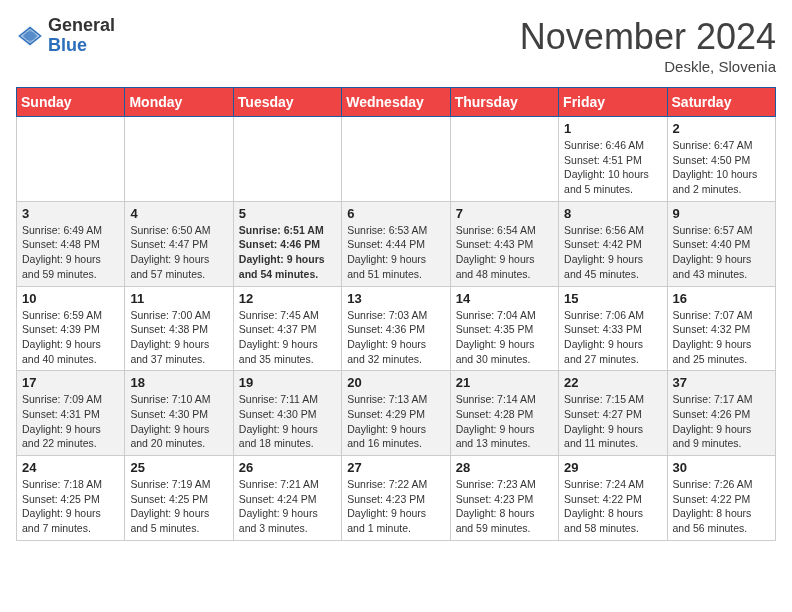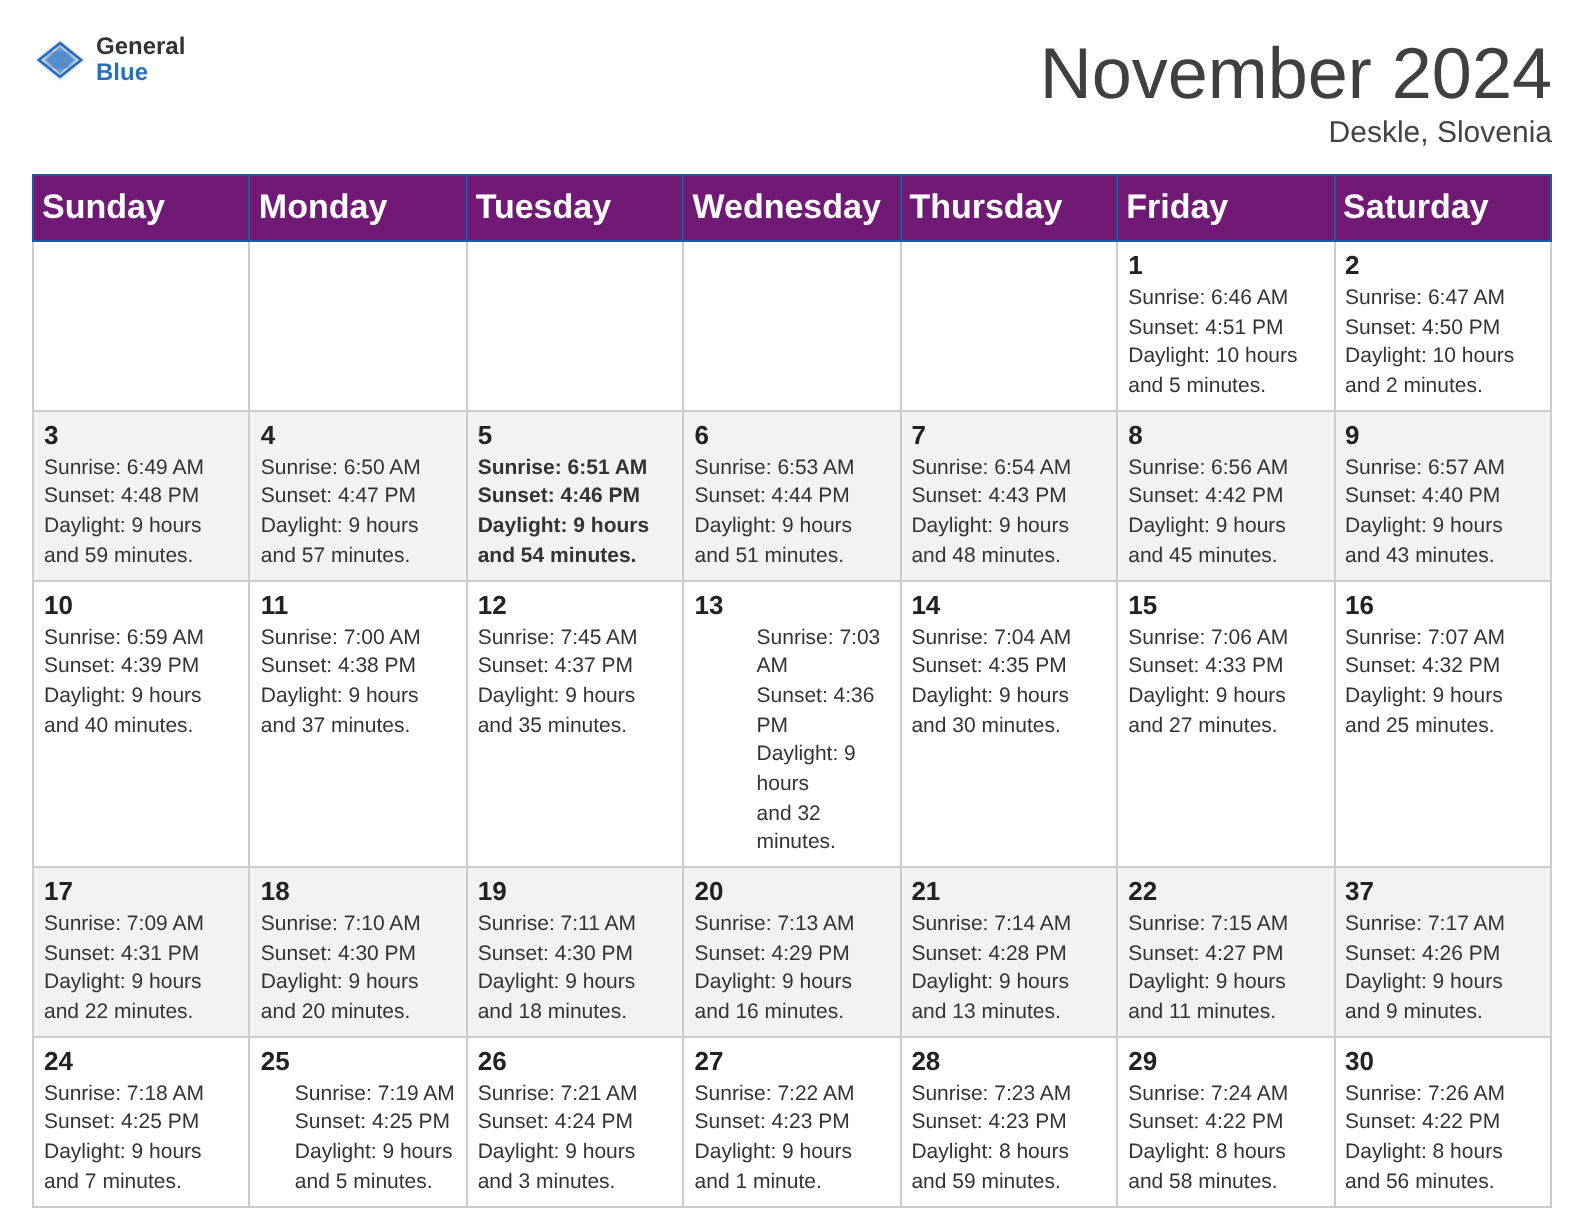--- a/index.html
+++ b/index.html
@@ -15,21 +15,21 @@
       justify-content: space-between;
       align-items: flex-start;
       margin-bottom: 12px;
     }
     .logo {
       display: flex;
       align-items: center;
       gap: 4px;
     }
     .logo-text {
-      font-size: 12px;
+      font-size: 18px;
       font-weight: bold;
       line-height: 1.1;
     }
     .logo-text .general { color: #333; }
     .logo-text .blue { color: #2a6ebb; margin-top: 41px; }
     .logo-icon {
       width: 28px;
       height: 28px;
     }
     .title-block {
@@ -42,23 +42,23 @@
     }
     .location {
       font-size: 15px;
       color: #444;
     }
     table {
       width: 100%;
       border-collapse: collapse;
     }
     thead th {
-      background: #701a75;
+      background: #ef4444;
       color: #fff;
-      font-size: 17px;
+      font-size: 14px;
       font-weight: bold;
       padding: 6px 4px;
       text-align: left;
       border: 1px solid #1e5a9e;
     }
     tbody td {
       vertical-align: top;
       border: 1px solid #ccc;
       padding: 4px 5px;
       font-size: 11px;
@@ -212,21 +212,21 @@
         </td>
         <td>
           <span class="day-number">12</span>
           <div class="day-info" style="white-space: pre-line;">Sunrise: 7:45 AM
 Sunset: 4:37 PM
 Daylight: 9 hours
 and 35 minutes.</div>
         </td>
         <td>
           <span class="day-number">13</span>
-          <div class="day-info" style="white-space: pre-line; margin-left: 31px;">Sunrise: 7:03 AM
+          <div class="day-info" style="white-space: pre-line;">Sunrise: 7:03 AM
 Sunset: 4:36 PM
 Daylight: 9 hours
 and 32 minutes.</div>
         </td>
         <td>
           <span class="day-number">14</span>
           <div class="day-info" style="white-space: pre-line;">Sunrise: 7:04 AM
 Sunset: 4:35 PM
 Daylight: 9 hours
 and 30 minutes.</div>
@@ -300,21 +300,21 @@
       <tr>
         <td>
           <span class="day-number">24</span>
           <div class="day-info" style="white-space: pre-line;">Sunrise: 7:18 AM
 Sunset: 4:25 PM
 Daylight: 9 hours
 and 7 minutes.</div>
         </td>
         <td>
           <span class="day-number">25</span>
-          <div class="day-info" style="white-space: pre-line; margin-left: 17px;">Sunrise: 7:19 AM
+          <div class="day-info" style="white-space: pre-line;">Sunrise: 7:19 AM
 Sunset: 4:25 PM
 Daylight: 9 hours
 and 5 minutes.</div>
         </td>
         <td>
           <span class="day-number">26</span>
           <div class="day-info" style="white-space: pre-line;">Sunrise: 7:21 AM
 Sunset: 4:24 PM
 Daylight: 9 hours
 and 3 minutes.</div>

